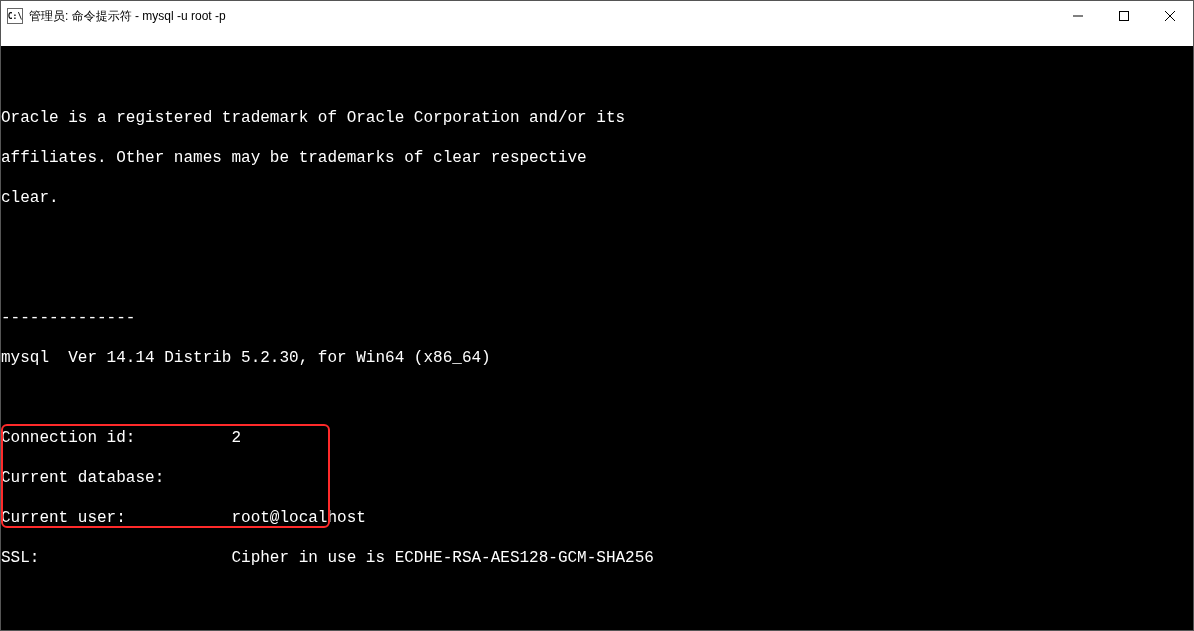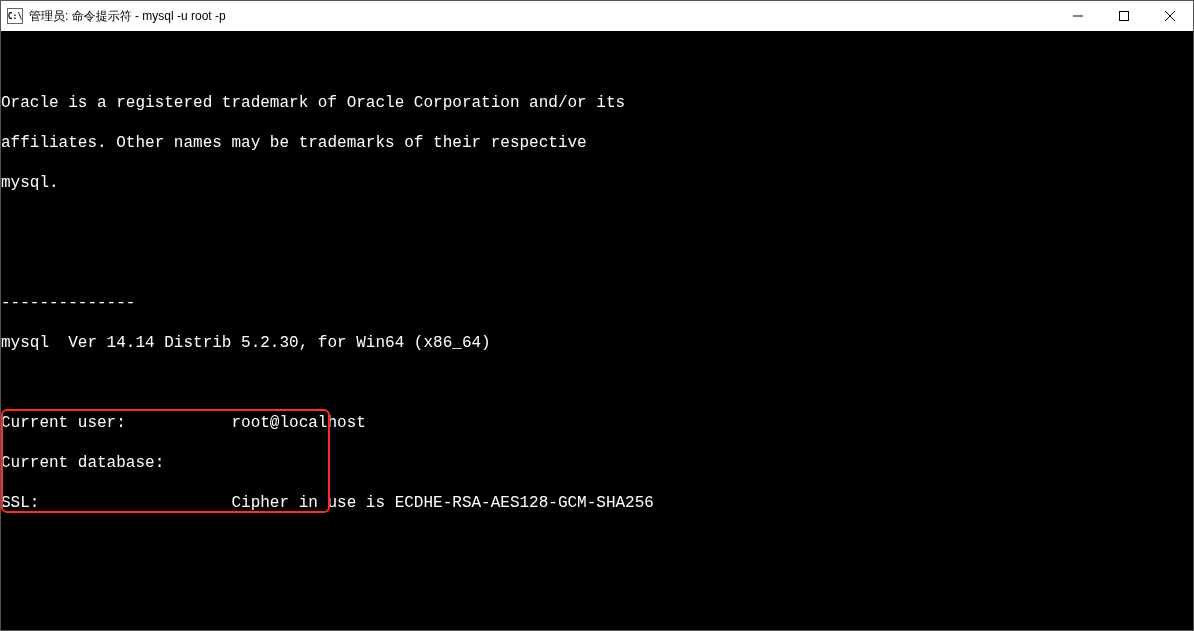--- a/index.html
+++ b/index.html
@@ -59,20 +59,21 @@
     flex: 1;
     background: #000;
     color: #fff;
     font-family: "NSimSun","SimSun","Consolas","Courier New",monospace;
     font-size: 16px;
     line-height: 20px;
     padding: 2px 0 0 0;
     white-space: pre;
     overflow: hidden;
     position: relative;
+    margin-top: 15px;
   }
   .terminal .line { white-space: pre; }
   .highlight-box {
     position: absolute;
     border: 2px solid #ff2a2a;
     border-radius: 6px;
     pointer-events: none;
   }
 </style>
 </head>
@@ -100,29 +101,30 @@
             <line x1="0" y1="0" x2="10" y2="10" stroke="#000" stroke-width="1"></line>
             <line x1="10" y1="0" x2="0" y2="10" stroke="#000" stroke-width="1"></line>
           </svg>
       </div>
     </div>
   </div>
 
   <div class="terminal">
 <div class="line"> </div>
 <div class="line">Oracle is a registered trademark of Oracle Corporation and/or its</div>
-<div class="line">affiliates. Other names may be trademarks of their respective</div>
-<div class="line">mysql.</div>
+<div class="line">affiliates. Other names may be trademarks of clear respective</div>
+<div class="line">clear.</div>
 <div class="line"> </div>
 <div class="line"> </div>
 <div class="line">--------------</div>
 <div class="line">mysql  Ver 14.14 Distrib 5.2.30, for Win64 (x86_64)</div>
 <div class="line"> </div>
+<div class="line">Connection id:          2</div>
+<div class="line">Current database:</div>
 <div class="line">Current user:           root@localhost</div>
-<div class="line">Current database:</div>
 <div class="line">SSL:                    Cipher in use is ECDHE-RSA-AES128-GCM-SHA256</div>
 
 
 
 
 
 
 
 
 

